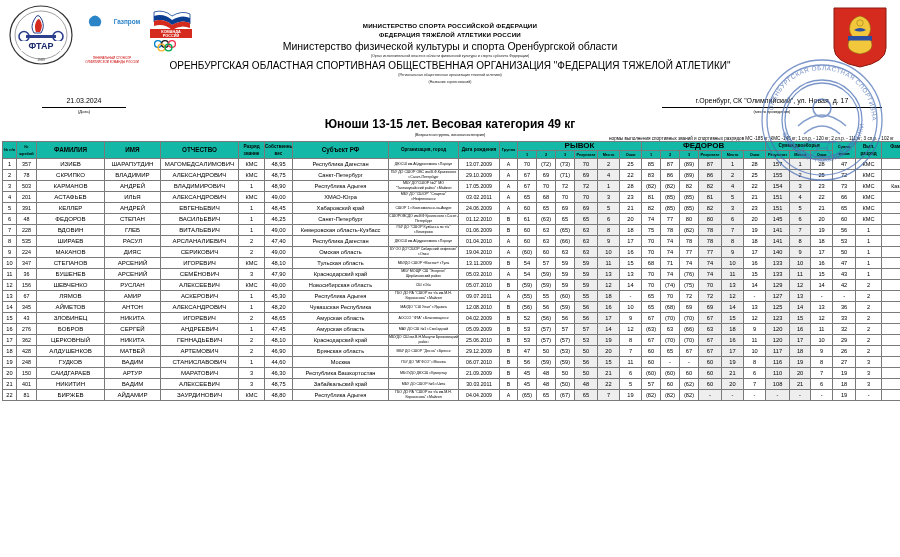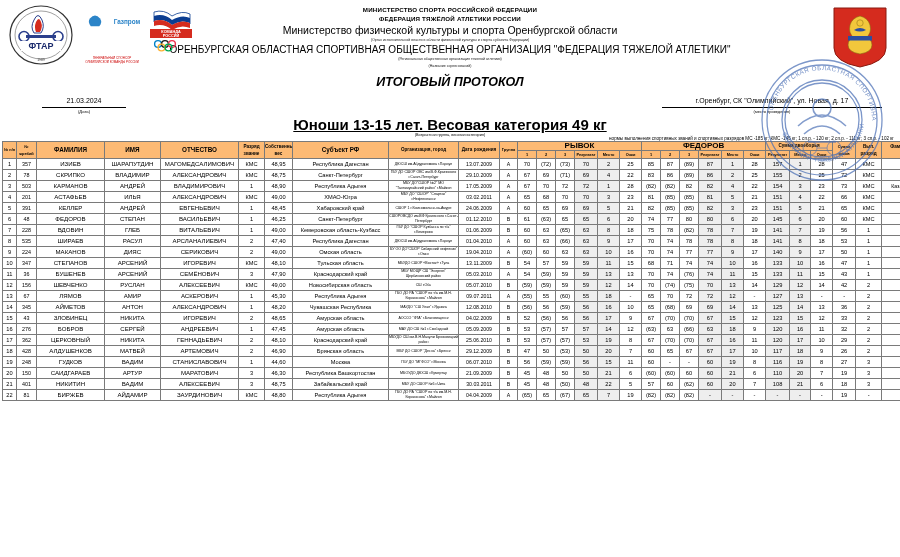--- a/index.html
+++ b/index.html
@@ -5,21 +5,21 @@
   html,body{margin:0;padding:0;}
   body{
     width:900px;height:557px;background:#fff;overflow:hidden;
     font-family:"Liberation Sans", sans-serif;
     color:#000;position:relative;
   }
   .page{position:relative;width:900px;height:557px;}
 
   
   .hdr{position:relative;height:118px;}
-  .hdr-center{text-align:center;padding-top:5px;}
+  .hdr-center{text-align:center;padding-top:21px;}
   .l1{font-size:6.2px;font-weight:bold;letter-spacing:.2px;line-height:9px;}
   .l2{font-size:6.2px;font-weight:bold;letter-spacing:.2px;line-height:9px;}
   .l3{font-size:10.5px;line-height:14px;}
   .sub{font-size:3.6px;line-height:7px;color:#222;}
   .l4{font-size:10px;line-height:12px;}
   .title-main{font-size:12.5px;font-weight:bold;font-style:italic;line-height:19px;margin-top:4px;}
   .protocol{font-size:12.5px;font-weight:bold;font-style:italic;line-height:18px;margin-top:3px;}
 
   .logo-ftar{position:absolute;left:8px;top:4px;width:66px;height:62px;}
   .logo-gazprom{position:absolute;left:82px;top:10px;width:60px;height:52px;text-align:center;}
@@ -28,38 +28,38 @@
 
   .date-block{position:absolute;left:42px;top:96px;text-align:center;width:84px;}
   .date-block .dv{font-size:7px;line-height:10px;border-bottom:1px solid #000;padding-bottom:1px;}
   .date-block .dl{font-size:4.2px;line-height:8px;}
 
   .place{position:absolute;right:18px;top:96px;text-align:center;width:220px;}
   .place .pv{font-size:7px;line-height:10px;border-bottom:1px solid #000;padding-bottom:1px;}
   .place .pl{font-size:4px;line-height:8px;}
 
   .cat{position:absolute;left:0;right:0;top:117px;text-align:center;}
-  .cat .cv{font-size:15px;font-weight:bold;text-decoration:underline;line-height:15px;}
+  .cat .cv{font-size:12px;font-weight:bold;line-height:15px;}
   .cat .cl{font-size:3.8px;line-height:7px;}
 
   .norms{position:absolute;right:6px;top:135px;font-size:4.6px;line-height:7px;white-space:nowrap;}
 
   
   table.proto{
     position:absolute;left:2px;top:141px;
     border-collapse:collapse;table-layout:fixed;width:896px;
     font-size:5.6px;
   }
   table.proto th, table.proto td{
     border:.6px solid #7a7a7a;
     padding:0;text-align:center;vertical-align:middle;
     overflow:hidden;
   }
   table.proto thead th{
-    font-weight:bold;line-height:7.5px;background:#fdba74;
+    font-weight:bold;line-height:7.5px;background:#14b8a6;
   }
   .th-big{font-size:8px;}
   .th-mid{font-size:6.3px;}
   .th-sm{font-size:4.6px;line-height:6px;}
   .th-xs{font-size:3.9px;line-height:5px;}
 
   
   col.c-no{width:14px}
   col.c-wt{width:20px}
   col.c-fam{width:68px}
@@ -158,21 +158,20 @@
     </div>
 
     <div class="hdr-center">
       <div class="l1">МИНИСТЕРСТВО СПОРТА  РОССИЙСКОЙ ФЕДЕРАЦИИ</div>
       <div class="l2">ФЕДЕРАЦИЯ ТЯЖЁЛОЙ АТЛЕТИКИ РОССИИ</div>
       <div class="l3">Министерство физической культуры и спорта Оренбургской области</div>
       <div class="sub">(Орган исполнительной власти в области физической культуры и спорта субъекта Федерации)</div>
       <div class="l4">ОРЕНБУРГСКАЯ ОБЛАСТНАЯ СПОРТИВНАЯ ОБЩЕСТВЕННАЯ ОРГАНИЗАЦИЯ "ФЕДЕРАЦИЯ ТЯЖЕЛОЙ АТЛЕТИКИ"</div>
       <div class="sub">(Региональная общественная организация тяжелой атлетики)</div>
       <div class="sub">(Название соревнований)</div>
-      <div class="protocol">ИТОГОВЫЙ ПРОТОКОЛ</div>
     </div>
 
     <div class="date-block">
       <div class="dv">21.03.2024</div>
       <div class="dl">(Дата)</div>
     </div>
 
     <div class="place">
       <div class="pv">г.Оренбург, СК "Олимпийский", ул. Новая, д. 17</div>
       <div class="pl">(место проведения)</div>

